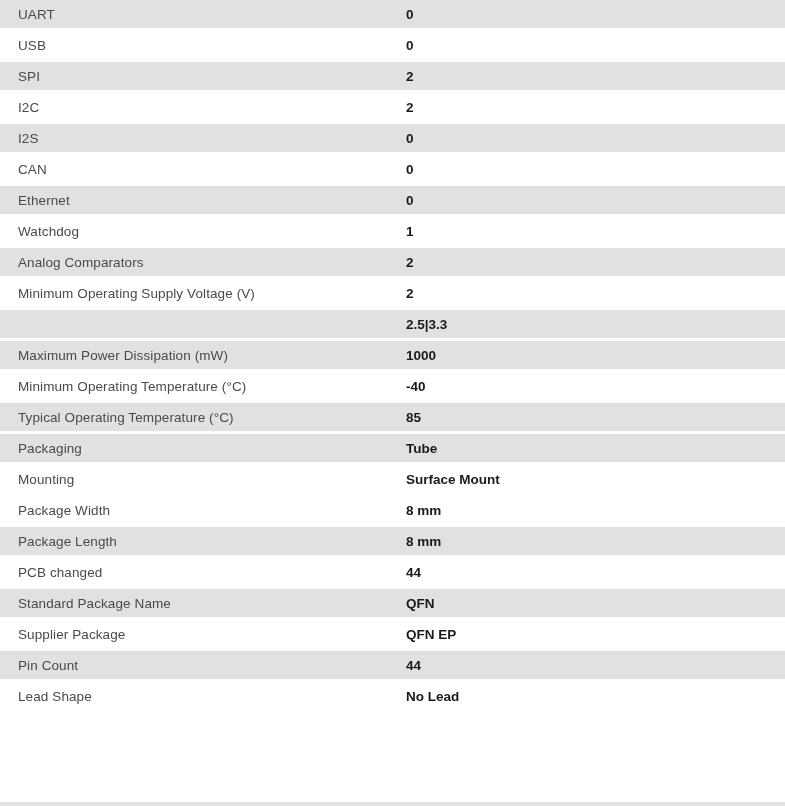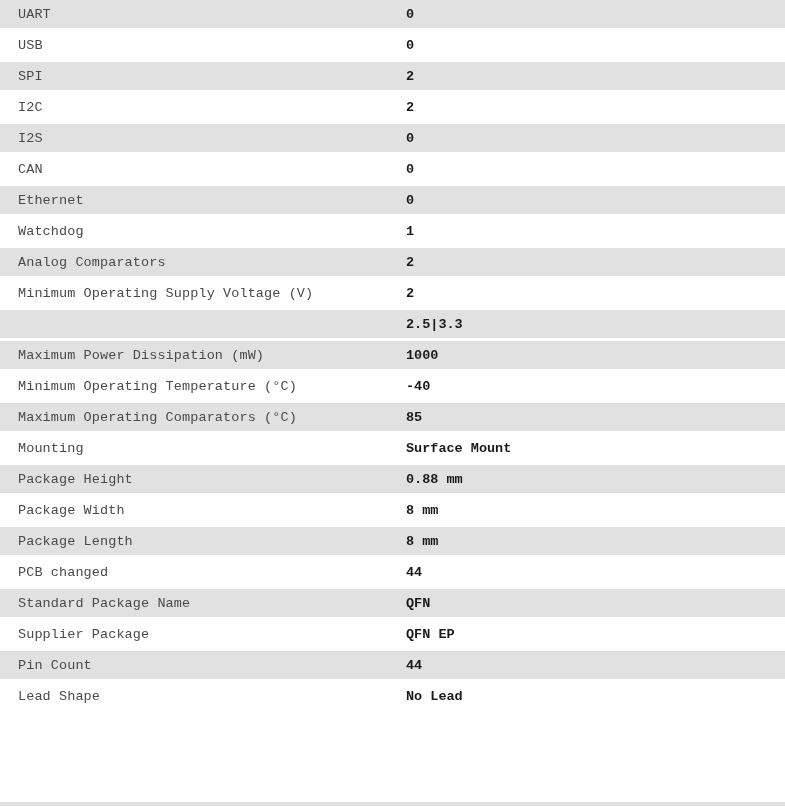--- a/index.html
+++ b/index.html
@@ -9,21 +9,20 @@
   body {
     width: 785px;
     height: 806px;
     overflow: hidden;
     background: #ffffff;
     font-family: "Liberation Sans", sans-serif;
     position: relative;
   }
   #spec-table {
     width: 785px;
-    font-family: Liberation Mono, monospace;
   }
   .row {
     height: 28px;
     margin-bottom: 3px;
     position: relative;
     display: flex;
     align-items: center;
     padding-left: 18px;
     box-sizing: border-box;
     width: 100%;
@@ -105,30 +104,30 @@
     </div>
     <div class="row alt">
       <span class="label">Maximum Power Dissipation (mW)</span>
       <span class="value">1000</span>
     </div>
     <div class="row">
       <span class="label">Minimum Operating Temperature (°C)</span>
       <span class="value">-40</span>
     </div>
     <div class="row alt">
-      <span class="label">Maximum Operating Comparators (°C)</span>
+      <span class="label">Typical Operating Temperature (°C)</span>
       <span class="value">85</span>
+    </div>
+    <div class="row alt">
+      <span class="label">Packaging</span>
+      <span class="value">Tube</span>
     </div>
     <div class="row">
       <span class="label">Mounting</span>
       <span class="value">Surface Mount</span>
-    </div>
-    <div class="row alt">
-      <span class="label">Package Height</span>
-      <span class="value">0.88 mm</span>
     </div>
     <div class="row">
       <span class="label">Package Width</span>
       <span class="value">8 mm</span>
     </div>
     <div class="row alt">
       <span class="label">Package Length</span>
       <span class="value">8 mm</span>
     </div>
     <div class="row">

